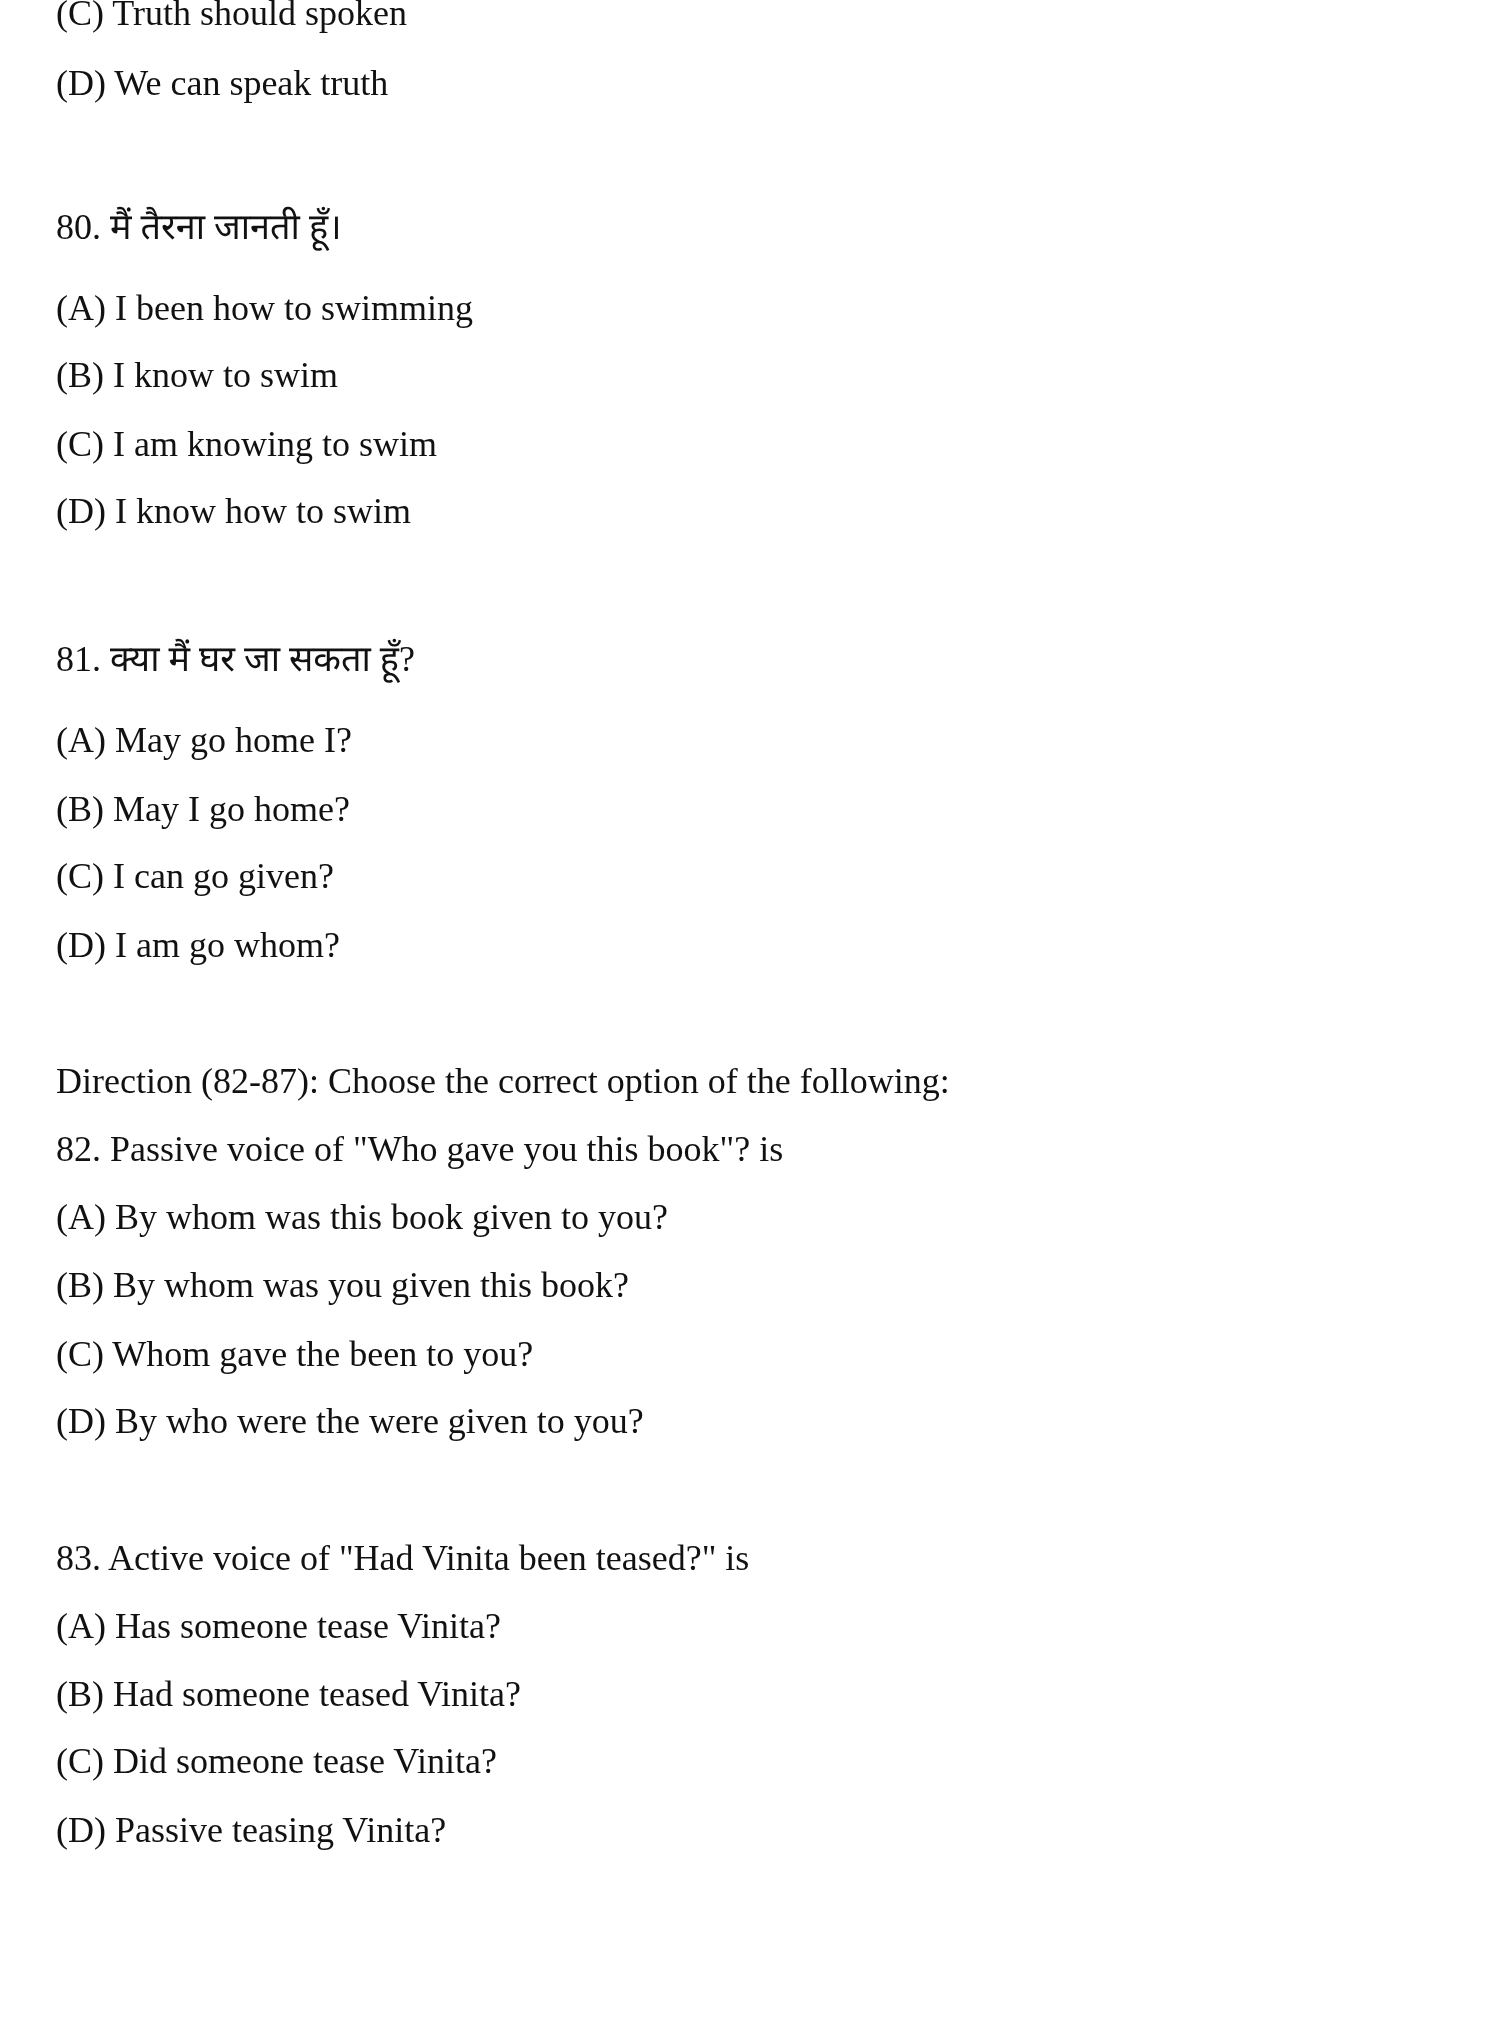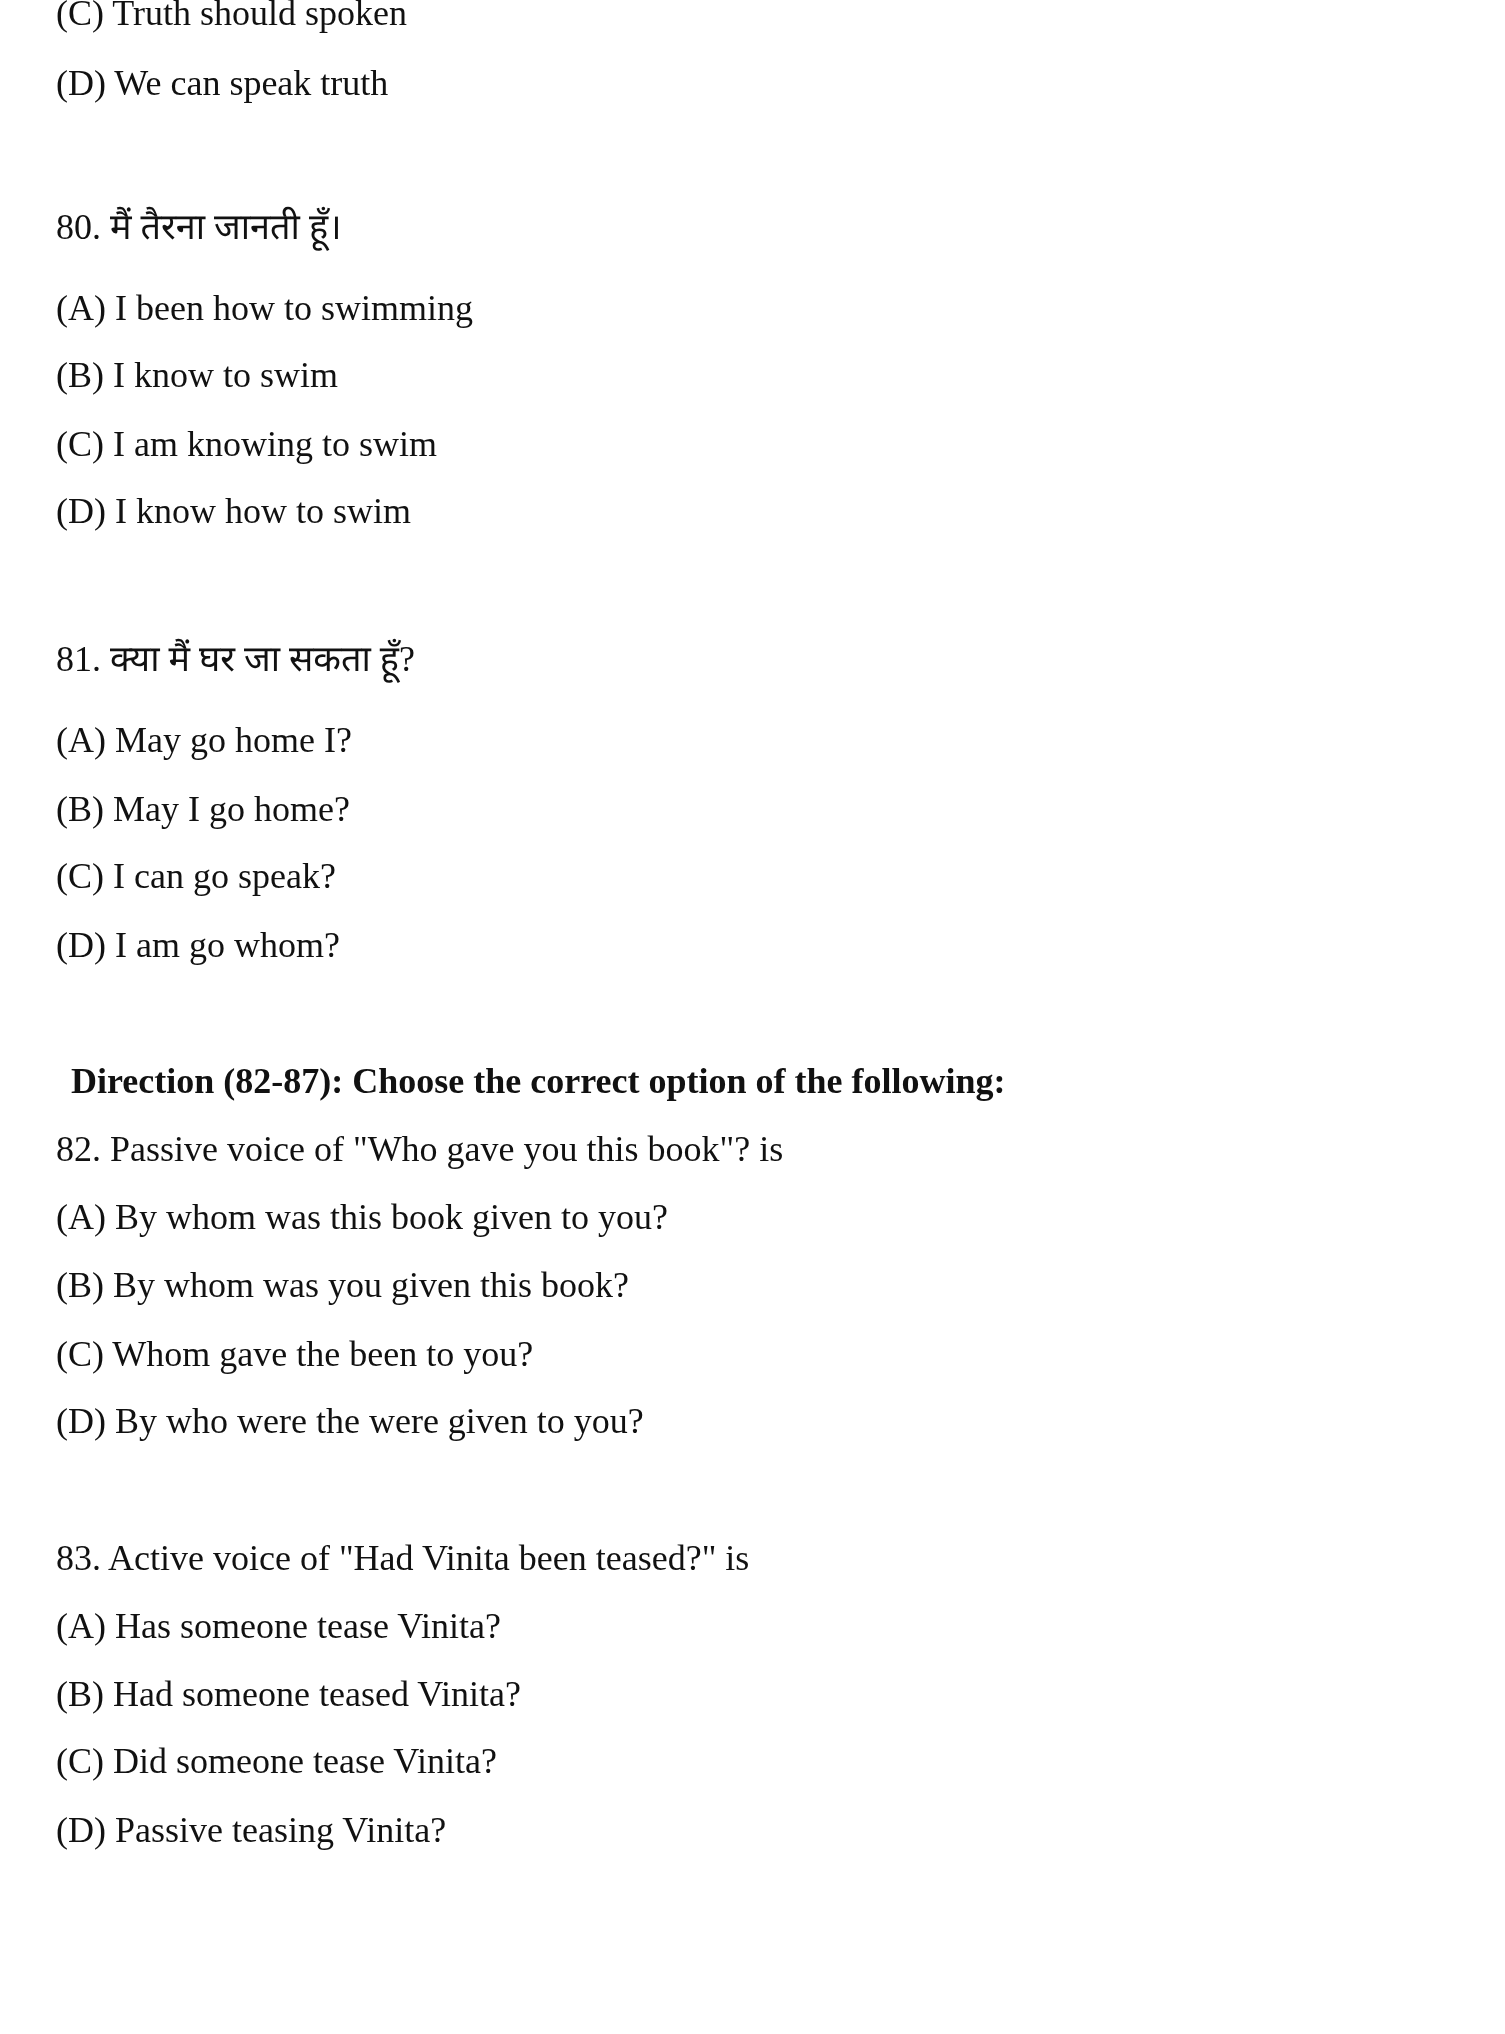--- a/index.html
+++ b/index.html
@@ -1,19 +1,19 @@
 <!DOCTYPE html>
 <html><head>
 <meta charset="utf-8">
 <style>
   html, body { margin: 0; padding: 0; background: #ffffff; }
   body { width: 1505px; height: 2034px; position: relative; overflow: hidden;
          font-family: "Liberation Serif", "DejaVu Serif", serif; color: #111; }
   .line { position: absolute; left: 56px; font-size: 36px; line-height: 44px; white-space: nowrap; }
-  .bold { font-weight: bold; margin-left: 15px; }
+  .bold { font-weight: normal; }
 </style>
 </head>
 <body>
 
 <div>
 
   <div class="line" style="top:-9px">
     <span>(C)</span>
     <span>Truth should spoken</span>
   </div>
@@ -50,21 +50,21 @@
   <div class="line" style="top:718px">
     <span>(A)</span>
     <span>May go home I?</span>
   </div>
   <div class="line" style="top:787px">
     <span>(B)</span>
     <span>May I go home?</span>
   </div>
   <div class="line" style="top:854px">
     <span>(C)</span>
-    <span>I can go speak?</span>
+    <span>I can go given?</span>
   </div>
   <div class="line" style="top:923px">
     <span>(D)</span>
     <span>I am go whom?</span>
   </div>
 
   <div class="line bold" style="top:1059px">Direction (82-87): Choose the correct option of the following:</div>
 
   <div class="line" style="top:1127px">
     <span>82.</span>

